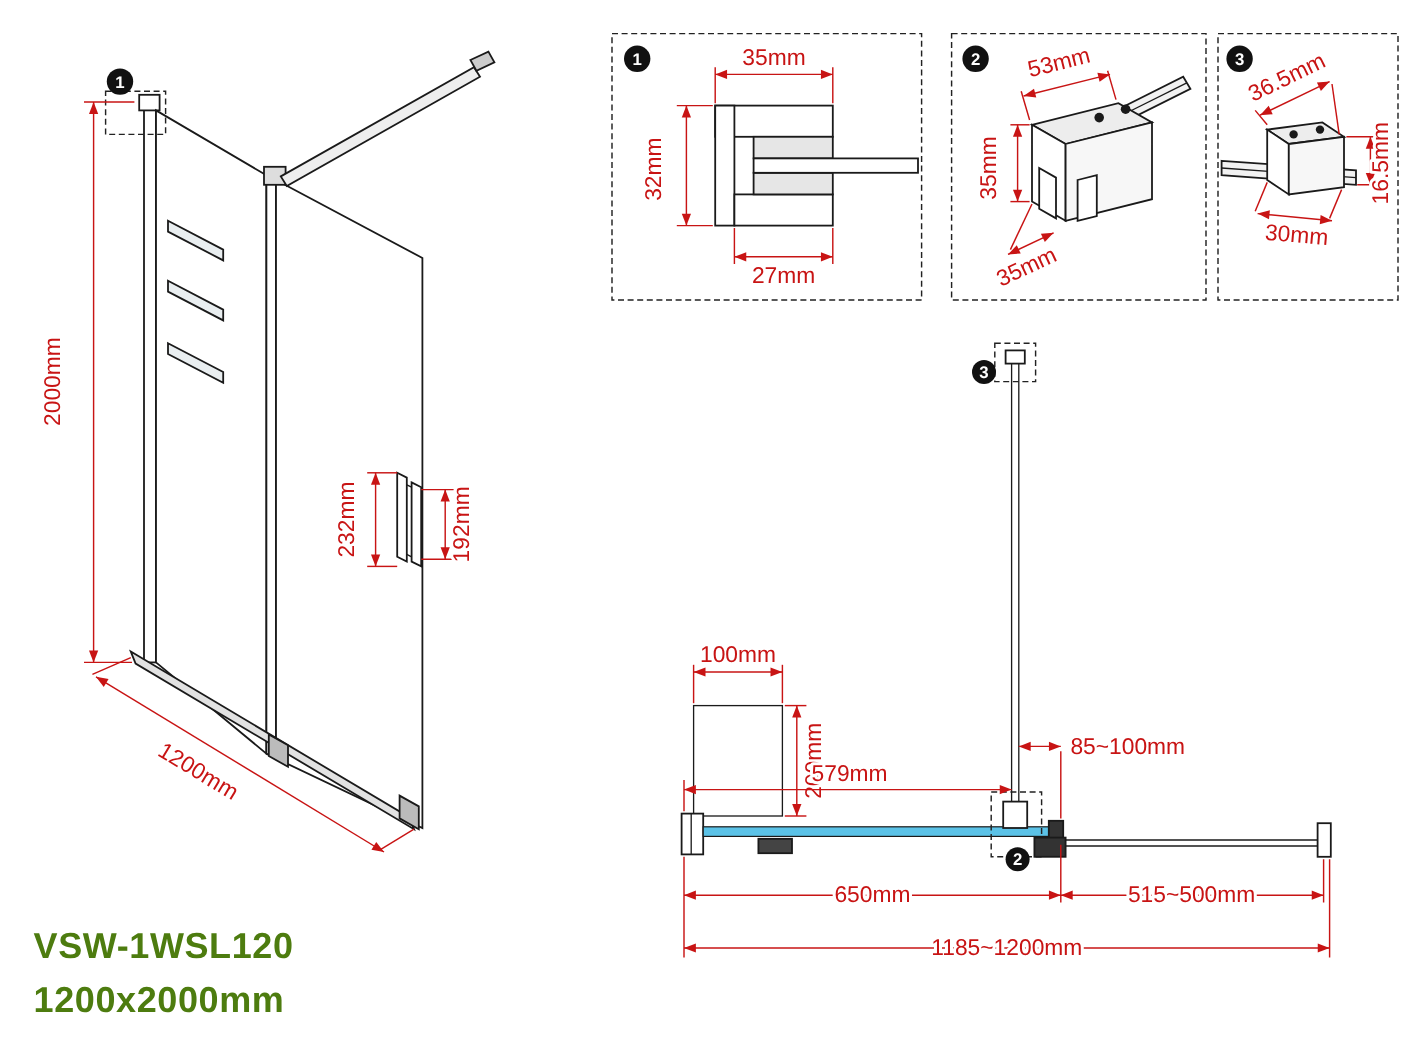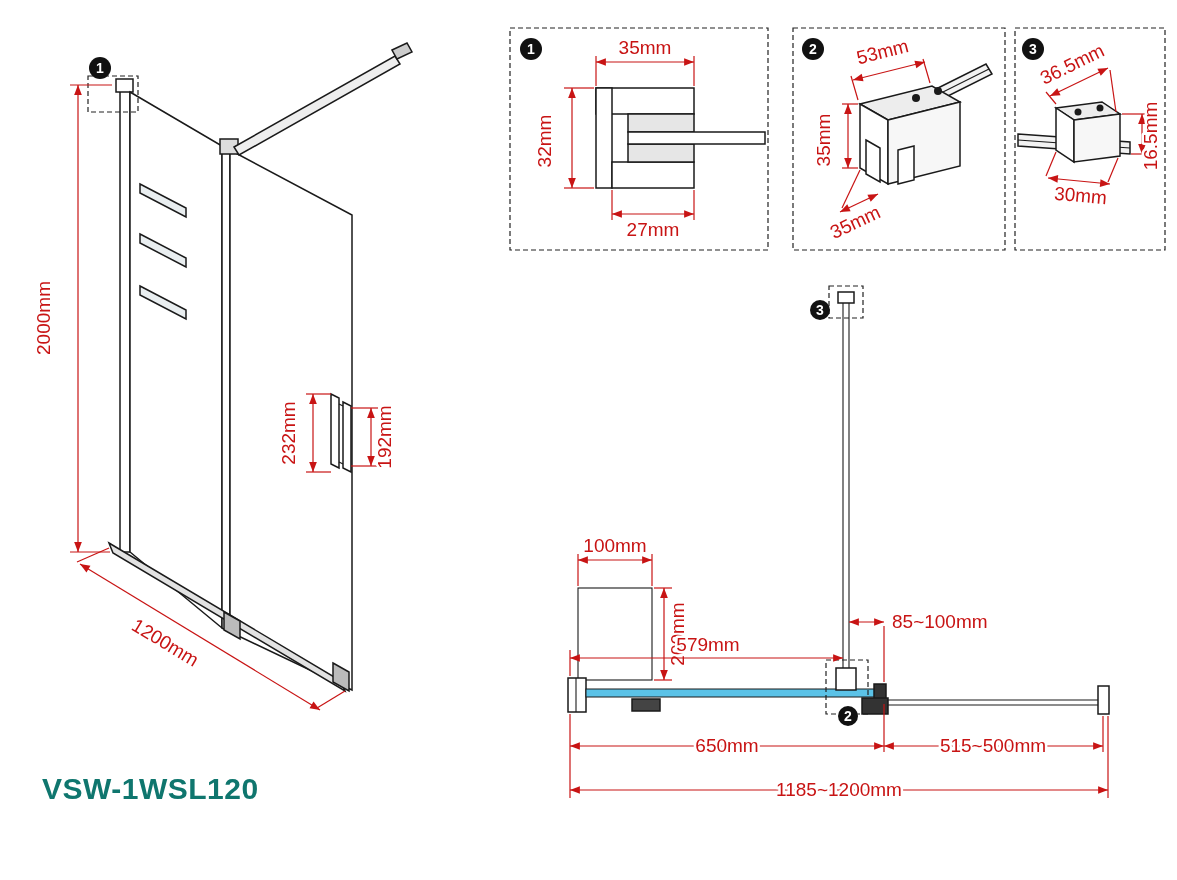--- a/index.html
+++ b/index.html
@@ -14,21 +14,21 @@
   .canvas svg{position:absolute;left:0;top:0;}
   .draw{stroke:var(--color-line);stroke-width:1.5;}
   .draw-thin{stroke:var(--color-line);stroke-width:1.1;fill:none;}
   .dashed-box{stroke:#222222;stroke-width:1.2;fill:none;stroke-dasharray:5 3;}
   .dim{stroke:var(--color-dimension);stroke-width:1.2;fill:none;}
   .dim-text{fill:var(--color-dimension);font-size:19px;paint-order:stroke;stroke:#ffffff;
             stroke-width:5px;stroke-linejoin:round;}
   .marker-circle{fill:var(--color-marker-bg);}
   .marker-num{fill:#ffffff;font-size:14px;font-weight:bold;}
   .canvas text{text-anchor:middle;}
-  .model-label{position:absolute;left:42px;color:#0f766e;font-weight:bold;font-size:30px;
+  .model-label{position:absolute;left:28px;color:#4d7c0f;font-weight:bold;font-size:30px;
                letter-spacing:0.5px;}
   .model-code{top:772px;}
   .model-size{top:817px;}
 </style>
 </head>
 <body>
 
 <div class="canvas">
 <svg width="1177" height="880" viewBox="0 0 1177 880">
   <defs>
@@ -225,13 +225,14 @@
     <line class="dim" x1="884" y1="746" x2="1103" y2="746" marker-start="url(#arr)" marker-end="url(#arr)"></line>
     <text class="dim-text" x="993" y="752">515~500mm</text>
 
     <line class="dim" x1="1108" y1="716" x2="1108" y2="798"></line>
     <line class="dim" x1="570" y1="790" x2="1108" y2="790" marker-start="url(#arr)" marker-end="url(#arr)"></line>
     <text class="dim-text" x="839" y="796">1185~1200mm</text>
   </g>
 </svg>
 
 <div class="model-label model-code">VSW-1WSL120</div>
+<div class="model-label model-size">1200x2000mm</div>
 </div>
 
 </body></html>

